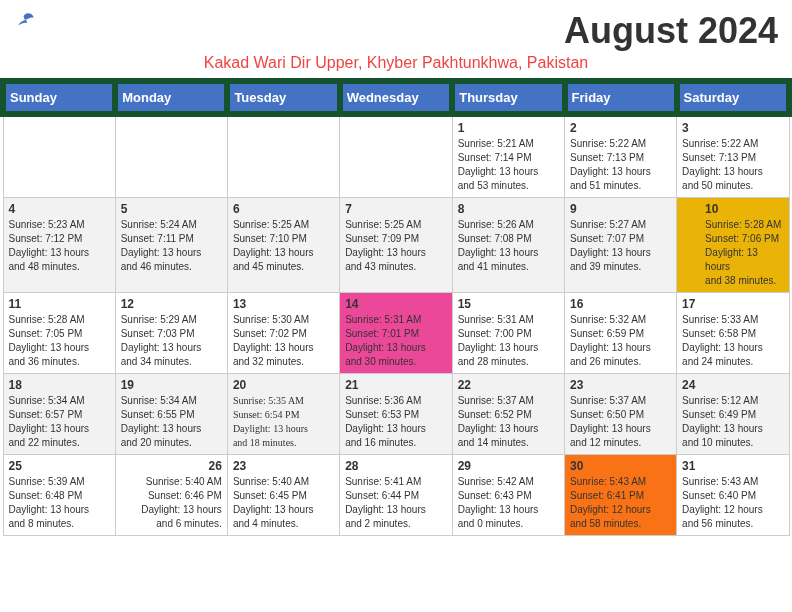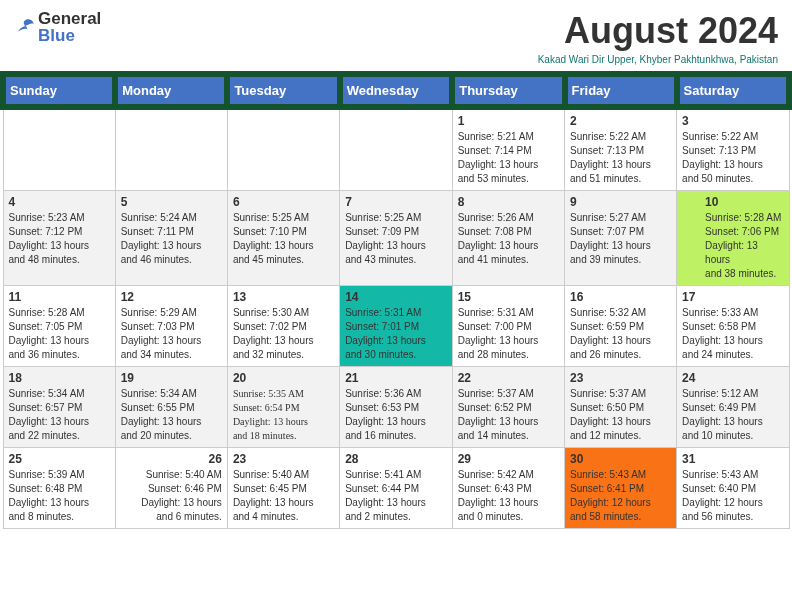--- a/index.html
+++ b/index.html
@@ -37,28 +37,24 @@
 </head>
 <body>
 
 <div style="padding: 10px 14px 0 14px;">
   <div style="display: flex; justify-content: space-between; align-items: flex-start; margin-bottom: 2px;">
     <div class="logo-wrap">
       <svg class="bird" viewBox="0 0 40 40">
         <path d="M20 8 C24 4, 34 6, 36 14 C30 12, 26 16, 20 18 C18 14, 16 10, 20 8Z" fill="#4472c4"></path>
         <path d="M20 18 C16 20, 10 22, 8 28 C14 24, 20 22, 24 24 C24 20, 22 18, 20 18Z" fill="#4472c4"></path>
       </svg>
-      <div class="logo-text">
-        <span class="logo-gen">General</span>
-        <span class="logo-bl">Blue</span>
-      </div>
     </div>
     <div style="font-size: 36px; font-weight: bold; color: #333;">August 2024</div>
   </div>
-  <div style="text-align: right; font-size: 10px; color: #0f766e; margin-bottom: 6px;">Kakad Wari Dir Upper, Khyber Pakhtunkhwa, Pakistan</div>
+  <div style="text-align: center; font-size: 16px; color: #ef4444; margin-bottom: 6px;">Kakad Wari Dir Upper, Khyber Pakhtunkhwa, Pakistan</div>
 </div>
 
 <table class="calendar">
   <thead>
     <tr id="dow-row">
         <th>Sunday</th>
         <th>Monday</th>
         <th>Tuesday</th>
         <th>Wednesday</th>
         <th>Thursday</th>
@@ -130,21 +126,21 @@
 Daylight: 13 hours
 and 41 minutes.</div>
         </td>
         <td style="background: rgb(242, 242, 242);">
           <div class="day-num">9</div>
           <div class="day-info" style="white-space: pre-line;">Sunrise: 5:27 AM
 Sunset: 7:07 PM
 Daylight: 13 hours
 and 39 minutes.</div>
         </td>
-        <td style="background: #bef264; padding-left: 28px;">
+        <td style="background: #eab308; padding-left: 28px;">
           <div class="day-num">10</div>
           <div class="day-info" style="white-space: pre-line;">Sunrise: 5:28 AM
 Sunset: 7:06 PM
 Daylight: 13 hours
 and 38 minutes.</div>
         </td>
       </tr>
       <tr>
         <td style="background: rgb(255, 255, 255);">
           <div class="day-num">11</div>
@@ -160,21 +156,21 @@
 Daylight: 13 hours
 and 34 minutes.</div>
         </td>
         <td style="background: rgb(255, 255, 255);">
           <div class="day-num">13</div>
           <div class="day-info" style="white-space: pre-line;">Sunrise: 5:30 AM
 Sunset: 7:02 PM
 Daylight: 13 hours
 and 32 minutes.</div>
         </td>
-        <td style="background: #14b8a6;">
+        <td style="background: #ec4899;">
           <div class="day-num">14</div>
           <div class="day-info" style="white-space: pre-line;">Sunrise: 5:31 AM
 Sunset: 7:01 PM
 Daylight: 13 hours
 and 30 minutes.</div>
         </td>
         <td style="background: rgb(255, 255, 255);">
           <div class="day-num">15</div>
           <div class="day-info" style="white-space: pre-line;">Sunrise: 5:31 AM
 Sunset: 7:00 PM

